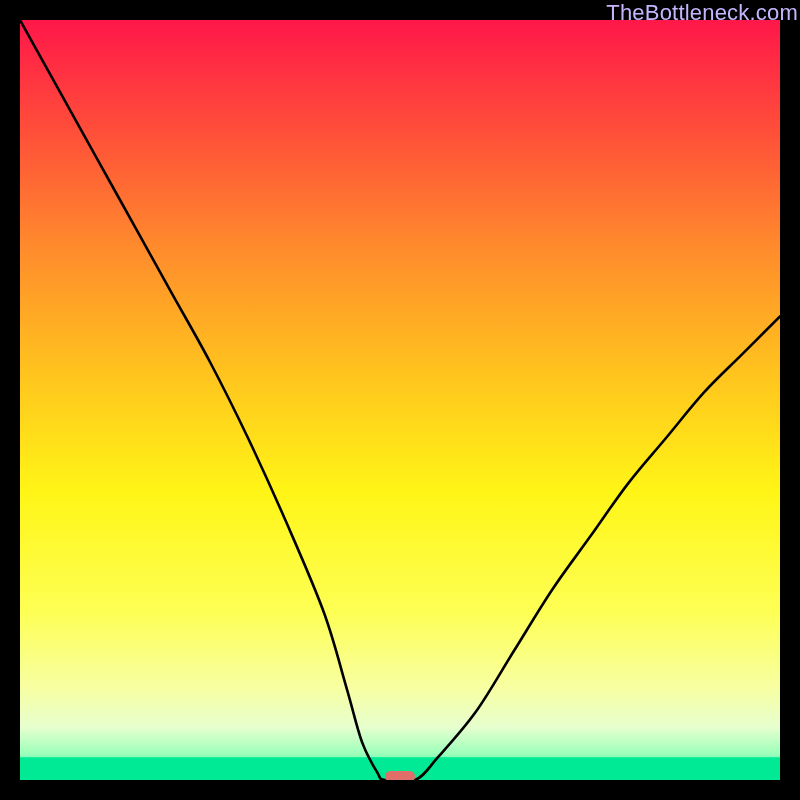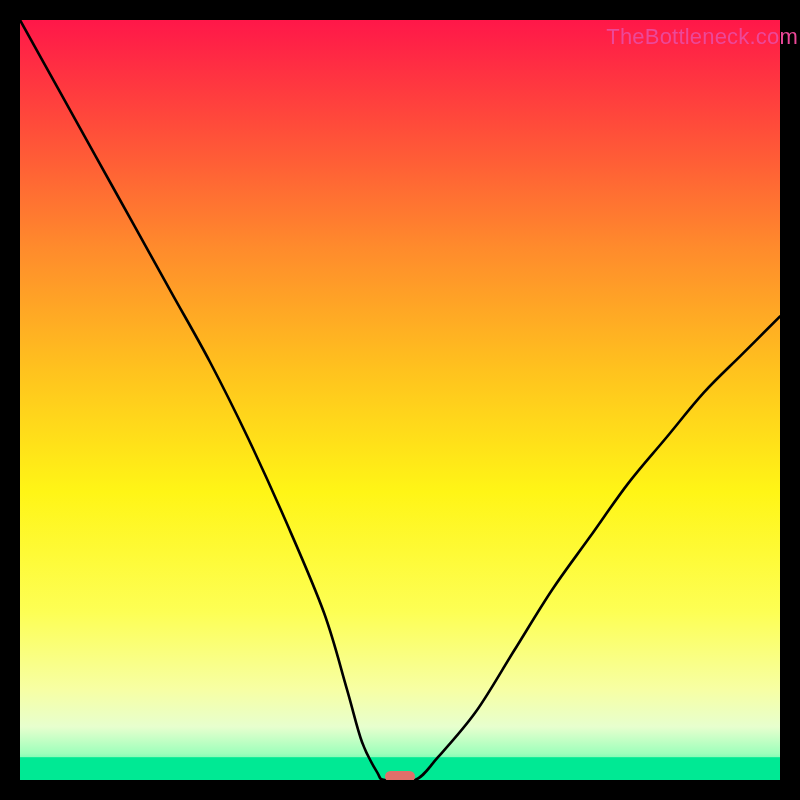--- a/index.html
+++ b/index.html
@@ -32,25 +32,24 @@
   }
   .curve {
     position: absolute;
     left: 0; top: 0;
     width: 100%; height: 100%;
   }
   .watermark {
     position: absolute;
     top: 0px;
     right: 2px;
-    color: #ec4899;
+    color: #c4b5fd;
     font-size: 22px;
     font-weight: 500;
     letter-spacing: 0.2px;
-    margin-top: 24px;
   }
   .marker {
     position: absolute;
     border-radius: 50px;
   }
 </style>
 </head>
 <body>
 
 <div class="stage">

